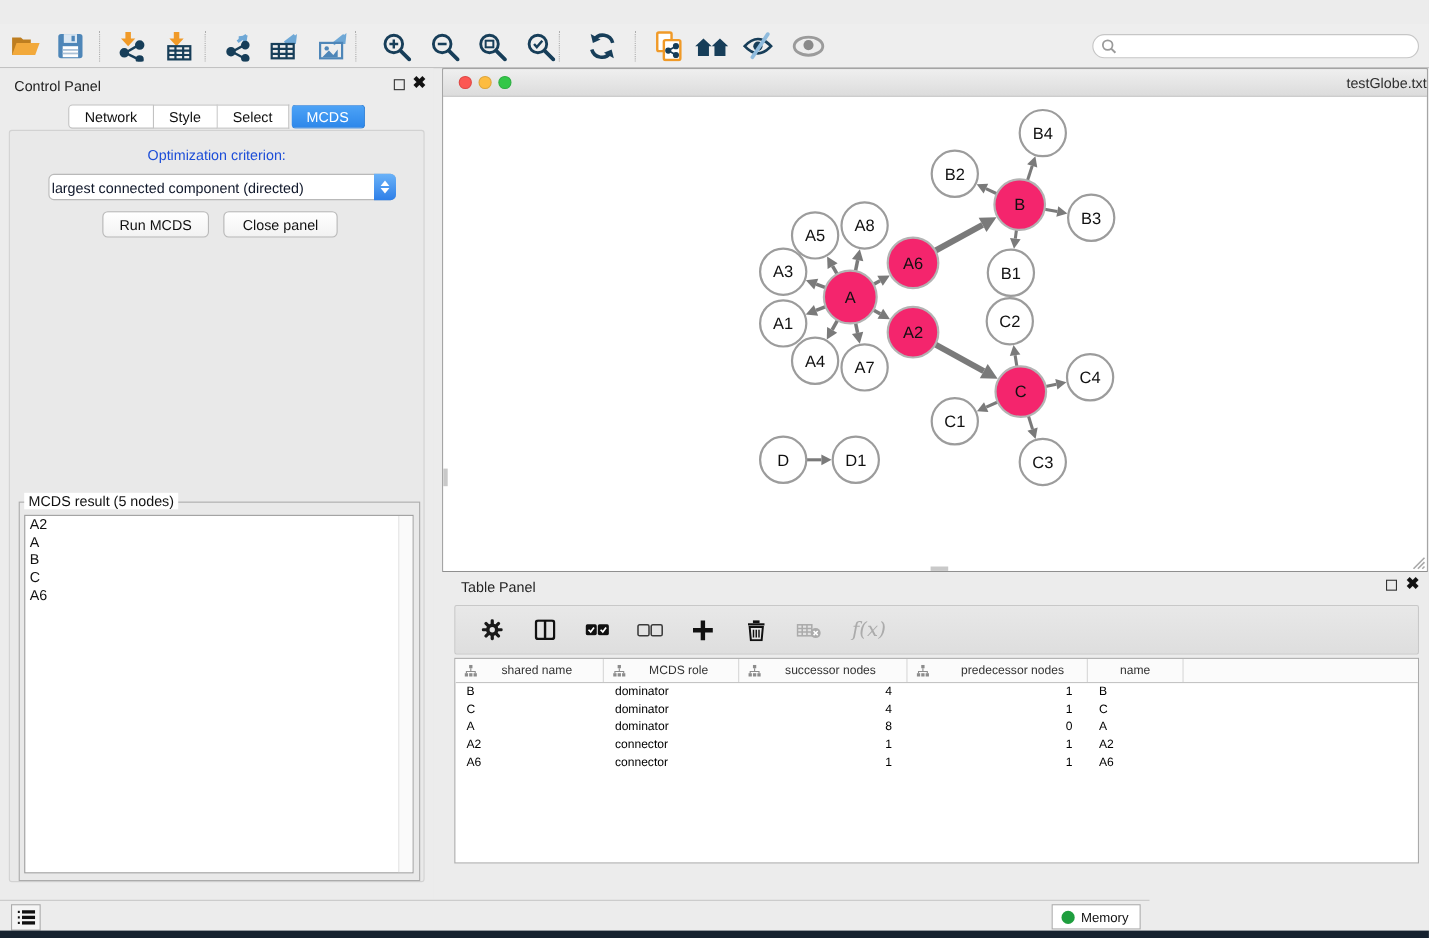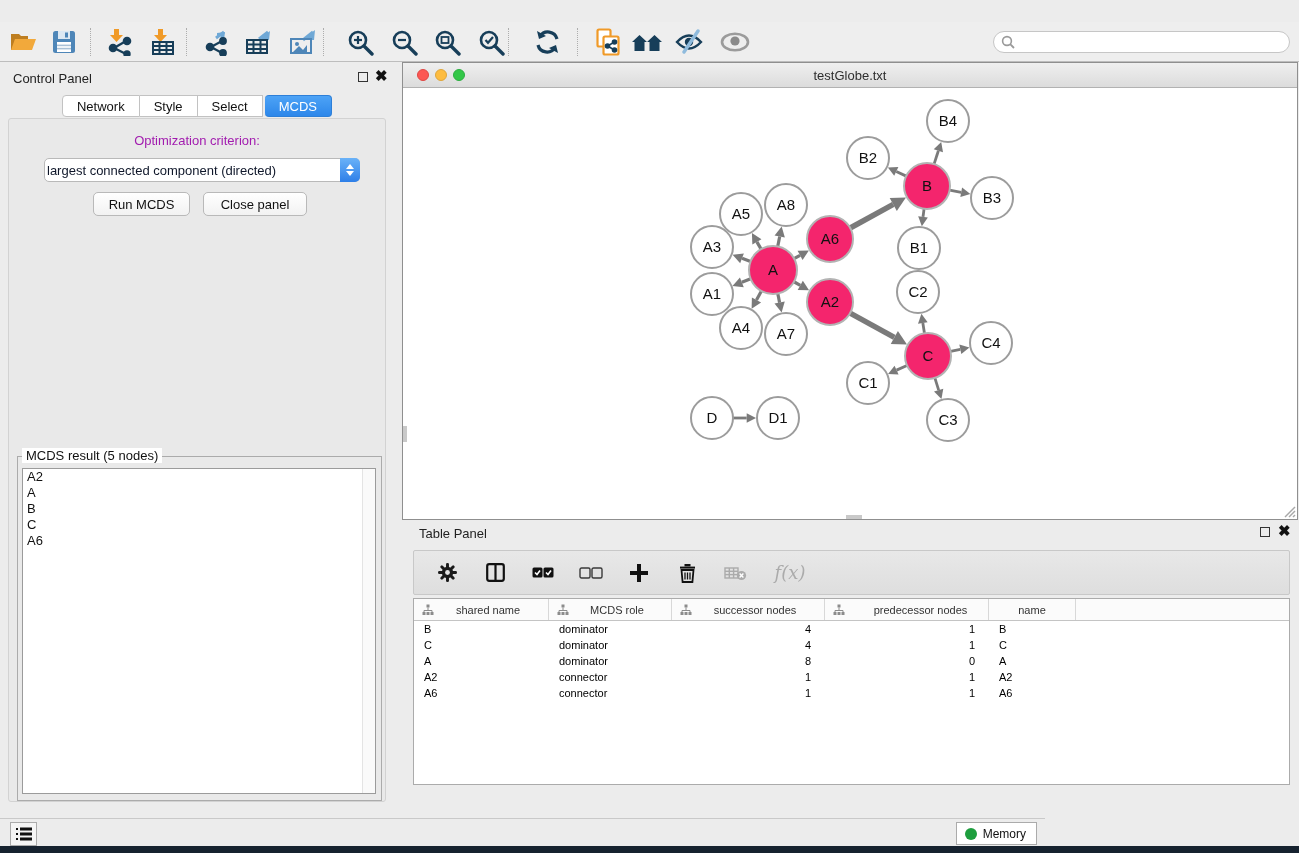--- a/index.html
+++ b/index.html
@@ -23,38 +23,38 @@
   
   #control-panel { position:absolute; left:0; top:62px; width:394px; height:756px; background:#ECECEC; }
   .panel-title { position:absolute; left:13px; top:9px; font-size:13px; color:#222; }
   .float-ico { position:absolute; top:10px; width:10px; height:10px; border:1.6px solid #333; cursor:default; }
   .close-ico { position:absolute; top:4px; font-size:15px; font-weight:700; color:#111; cursor:default; line-height:20px; }
   #cp-tabs { position:absolute; left:0; right:0; top:33px; height:22px; display:flex; justify-content:center; }
   .cp-tab { height:22px; padding:0 14px; background:#FFF; border:1px solid #C2C2C2; border-left-width:0; font-size:13px; color:#111; display:flex; align-items:center; cursor:default; }
   .cp-tab:first-child { border-left-width:1px; border-radius:4px 0 0 4px; }
   .cp-tab.active { background:linear-gradient(#4DA3F6,#2D87EA); border-color:#2D7FD8; color:#FFF; border-radius:4px; margin-left:2px; }
   #cp-inner { position:absolute; left:8px; top:56px; width:378px; height:684px; background:#E9E9E9; border:1px solid #D2D2D2; border-radius:3px; }
-  #opt-label { position:absolute; left:0; right:0; top:14px; text-align:center; font-size:13px; color:#a21caf; }
+  #opt-label { position:absolute; left:0; right:0; top:14px; text-align:center; font-size:13px; color:#1d4ed8; }
   #opt-select { position:absolute; left:35px; top:39px; width:316px; height:24px; background:#FFF; border:1px solid #B9B9B9; border-radius:5px; display:flex; align-items:center; cursor:default; }
   #opt-select .sel-text { flex:1; font-size:13px; color:#0f172a; padding-left:2px; white-space:nowrap; }
   #opt-select .sel-stepper { width:20px; height:24px; margin-right:-1px; background:linear-gradient(#6AB2F8,#2E7FE8); border-radius:0 5px 5px 0; display:flex; flex-direction:column; align-items:center; justify-content:center; }
   .chev { width:0; height:0; border-left:4px solid transparent; border-right:4px solid transparent; }
   .chev.up { border-bottom:5px solid #FFF; margin-bottom:2px; }
   .chev.down { border-top:5px solid #FFF; }
   .cp-btn { position:absolute; top:73px; height:24px; background:linear-gradient(#FFFFFF,#F2F2F2); border:1px solid #B9B9B9; border-radius:5px; font-size:13px; color:#111; display:flex; align-items:center; justify-content:center; cursor:default; }
   #mcds-fieldset { position:absolute; left:8px; top:337px; width:365px; height:345px; border:1px solid #ABABAB; }
   #mcds-legend { position:absolute; left:4px; top:-9px; background:#ffffff; padding:0 4px; font-size:13px; color:#111; }
   #mcds-list { position:absolute; left:4px; top:11px; right:5px; bottom:6px; background:#FFF; border:1px solid #9B9B9B; overflow:hidden; }
   .mcds-item { font-size:13px; color:#111; line-height:16px; padding-left:4px; cursor:default; }
   #mcds-scroll { position:absolute; right:0; top:0; bottom:0; width:13px; background:#FAFAFA; border-left:1px solid #E4E4E4; }
 
   
   #net-window { position:absolute; left:402px; top:62px; width:896px; height:458px; background:#FFF; border:1px solid #8F8F8F; }
   #net-titlebar { position:absolute; left:0; top:0; right:0; height:25px; background:linear-gradient(#EFEFEF,#DCDCDC); border-bottom:1px solid #B2B2B2; }
-  #net-titlebar .t-title { position:absolute; left:0; right:0; top:5px; text-align:center; font-size:13px; color:#2E2E2E; }
+  #net-titlebar .t-title { position:absolute; left:0; right:0; top:5px; text-align:right; font-size:13px; color:#2E2E2E; }
   #net-canvas { position:absolute; left:0; top:25px; right:0; bottom:0; background:#FFF; }
   #graph-svg { position:absolute; left:2px; top:1px; }
   #net-grip { position:absolute; right:1px; bottom:1px; }
   .scrollmark-v { position:absolute; left:0; top:338px; width:4px; height:16px; background:#C9C9C9; }
   .scrollmark-h { position:absolute; left:443px; bottom:0; width:16px; height:4px; background:#C9C9C9; }
 
   
   #table-panel { position:absolute; left:402px; top:520px; width:897px; height:298px; background:#ECECEC; }
   #tp-toolbar { position:absolute; left:11px; top:30px; width:877px; height:45px; background:linear-gradient(#E8E8E8,#DEDEDE); border:1px solid #C8C8C8; border-radius:2px; display:flex; align-items:center; gap:22px; padding-left:20px; }
   .tp-ico { display:flex; align-items:center; justify-content:center; width:26px; height:26px; cursor:default; }

